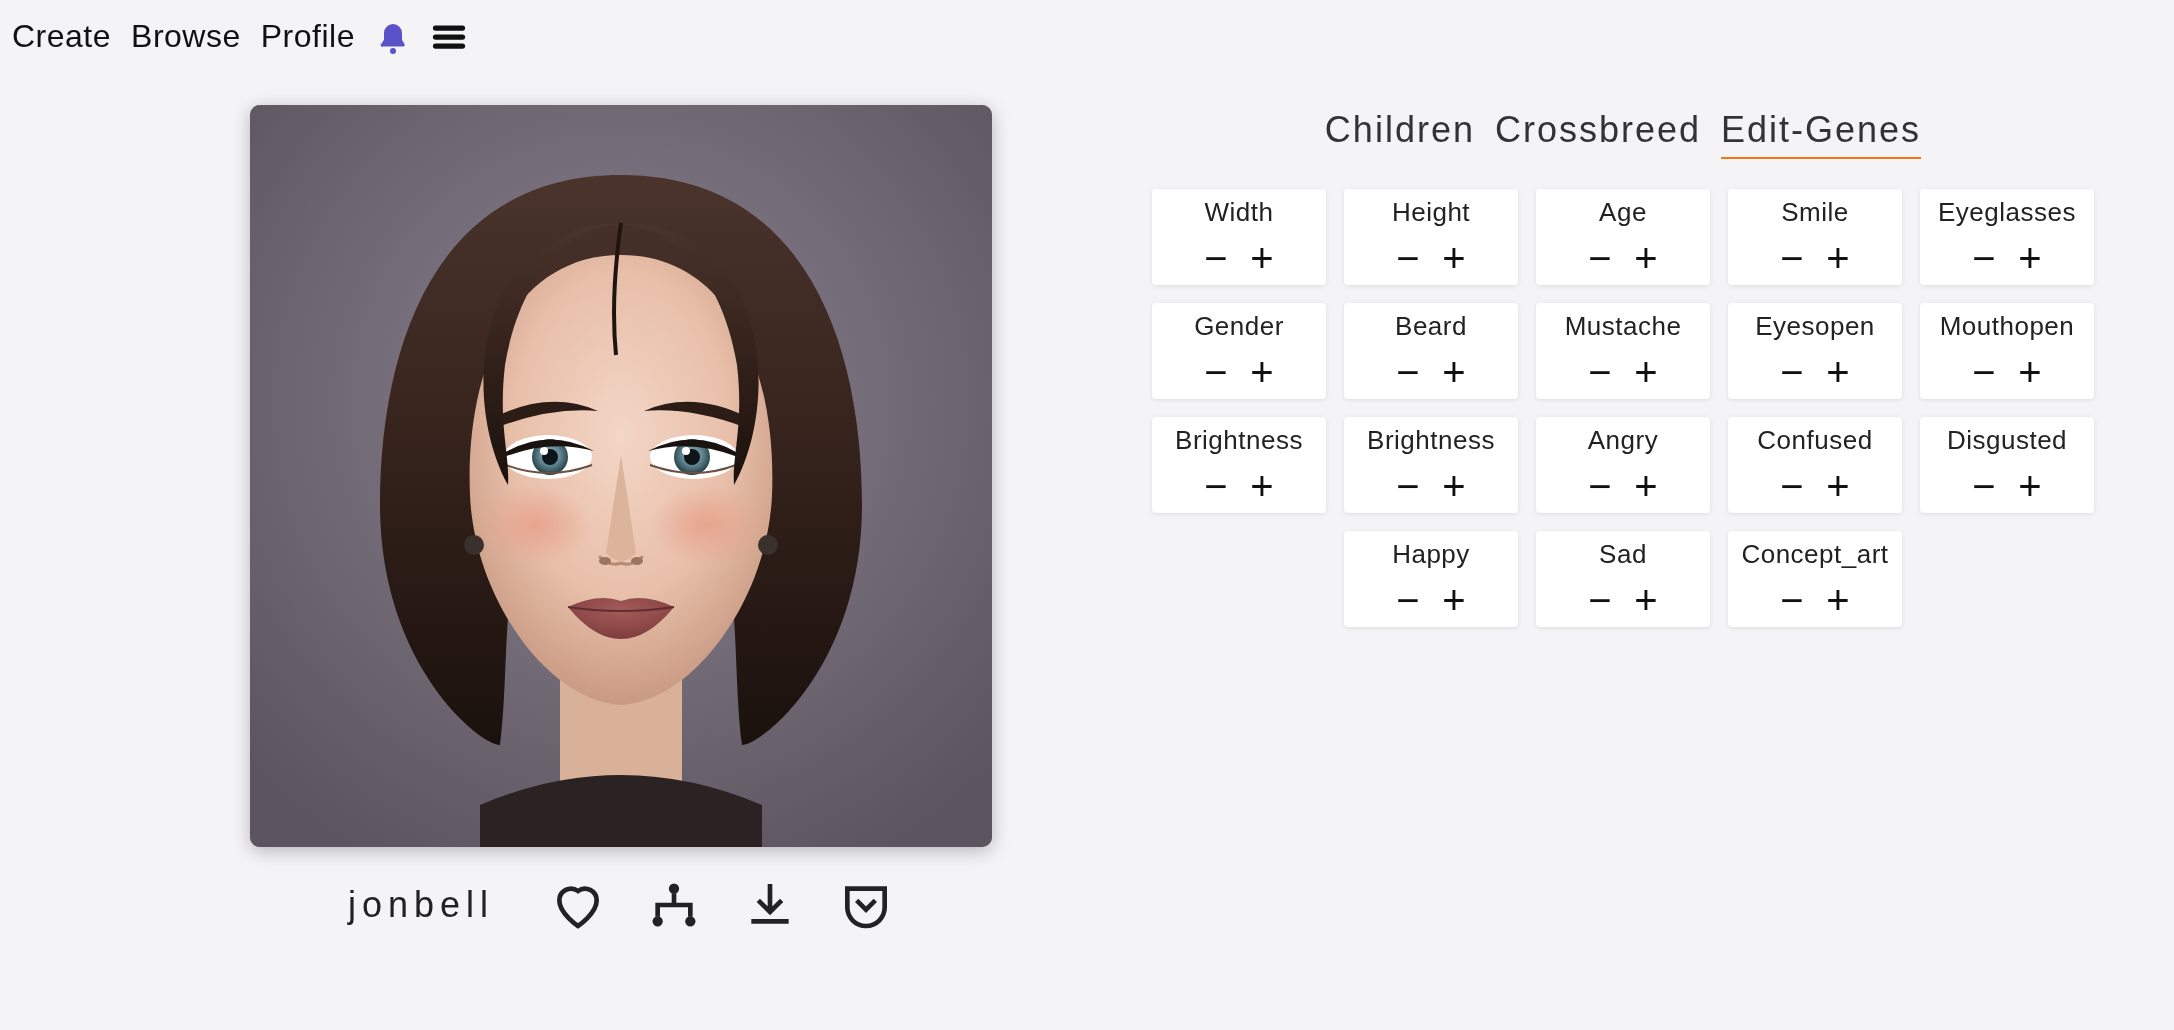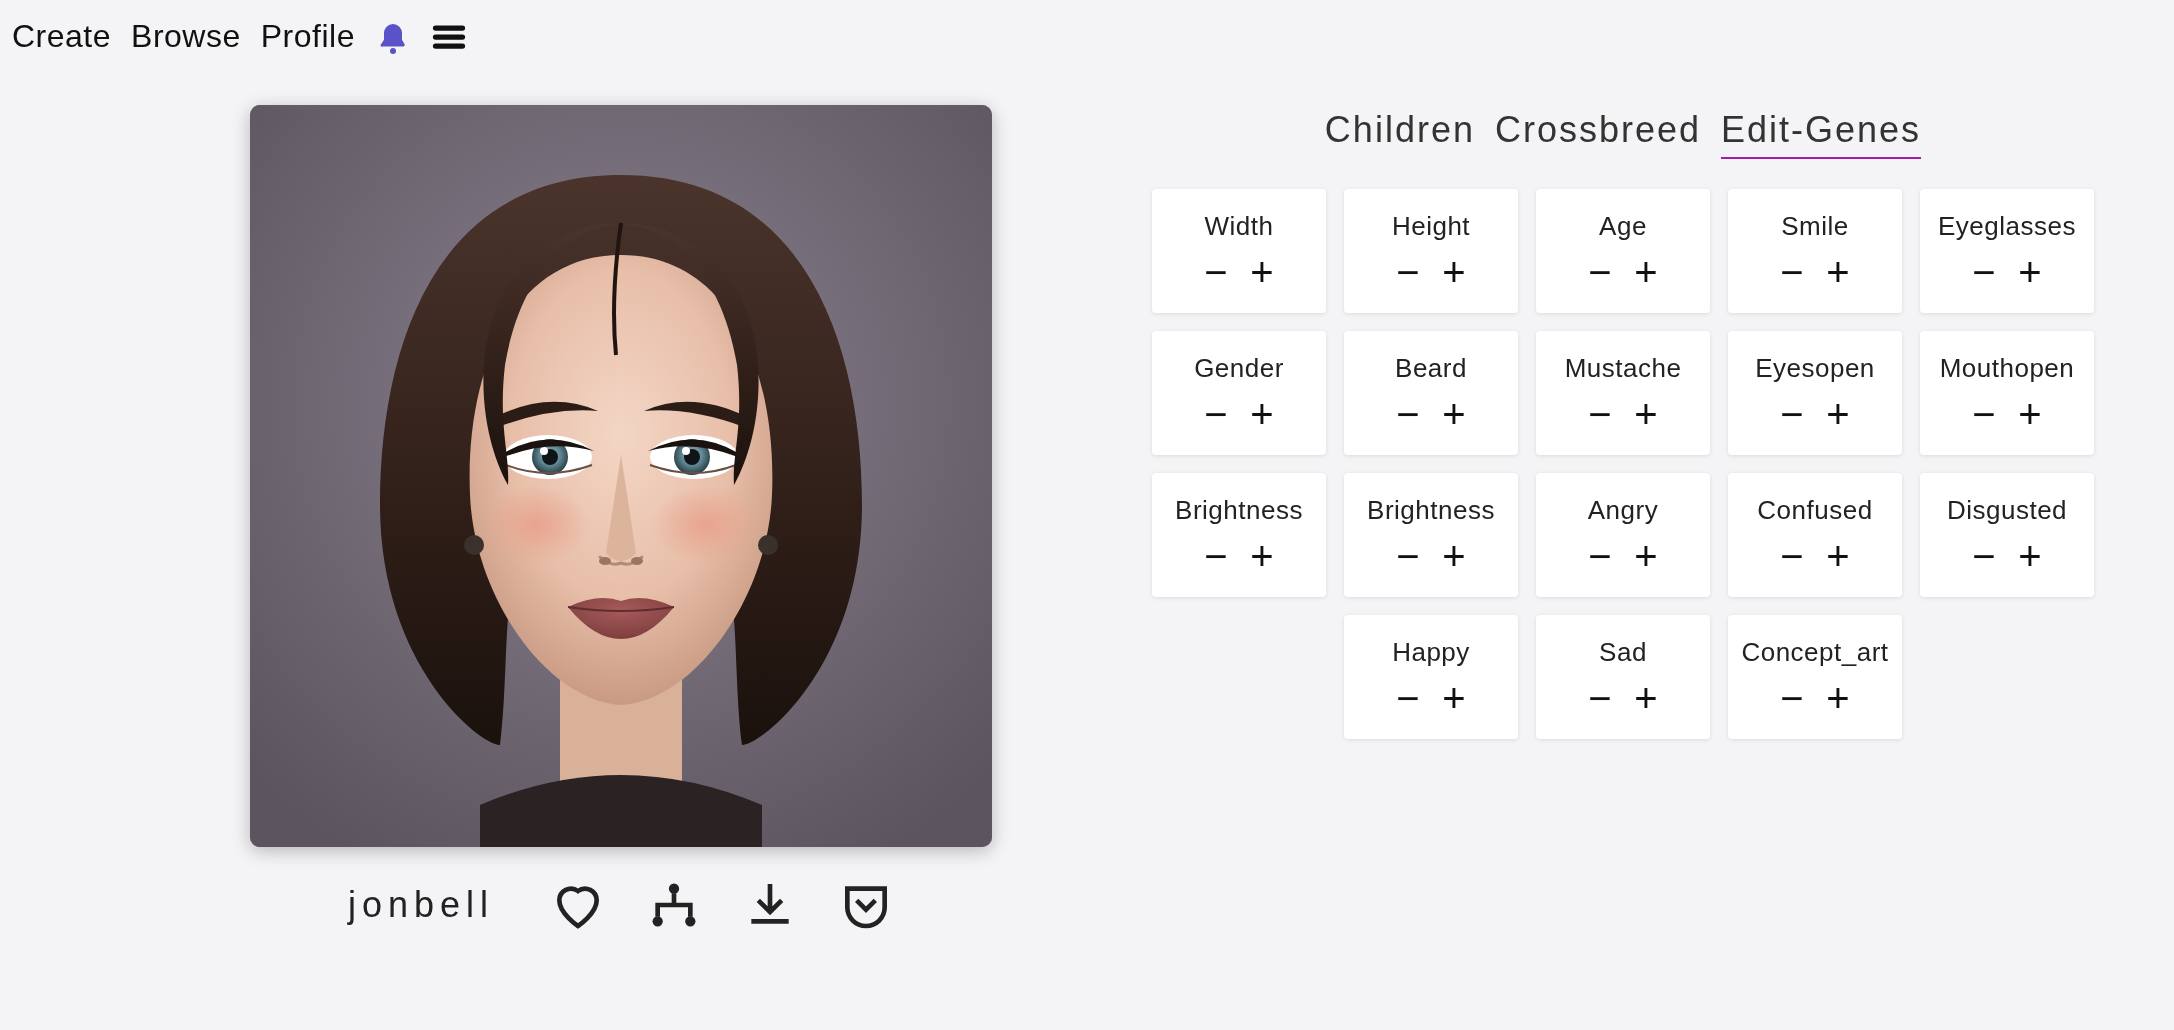--- a/index.html
+++ b/index.html
@@ -107,34 +107,34 @@
     margin-bottom: 30px;
   }
   .tab {
     font-size: 36px;
     letter-spacing: 2px;
     color: #333;
     cursor: pointer;
     padding-bottom: 6px;
   }
   .tab.active {
-    border-bottom: 2px solid #a21caf;
+    border-bottom: 2px solid #f97316;
   }
 
   .gene-grid {
     display: flex;
     flex-wrap: wrap;
     gap: 18px;
     justify-content: center;
     max-width: 960px;
     margin: 0 auto;
   }
   .gene-card {
     width: 174px;
-    height: 124px;
+    height: 96px;
     background: #fff;
     border-radius: 4px;
     box-shadow: 0 1px 4px rgba(0,0,0,0.10);
     display: flex;
     flex-direction: column;
     align-items: center;
     justify-content: center;
     gap: 10px;
   }
   .gene-label {

